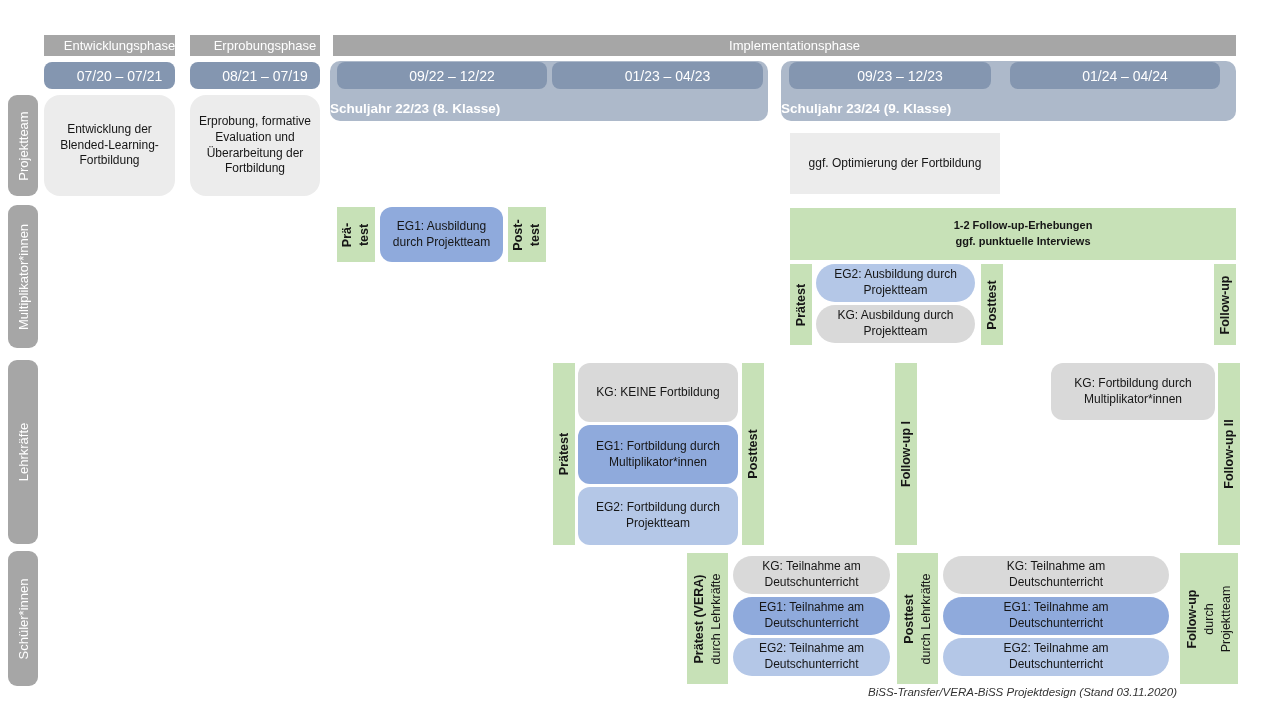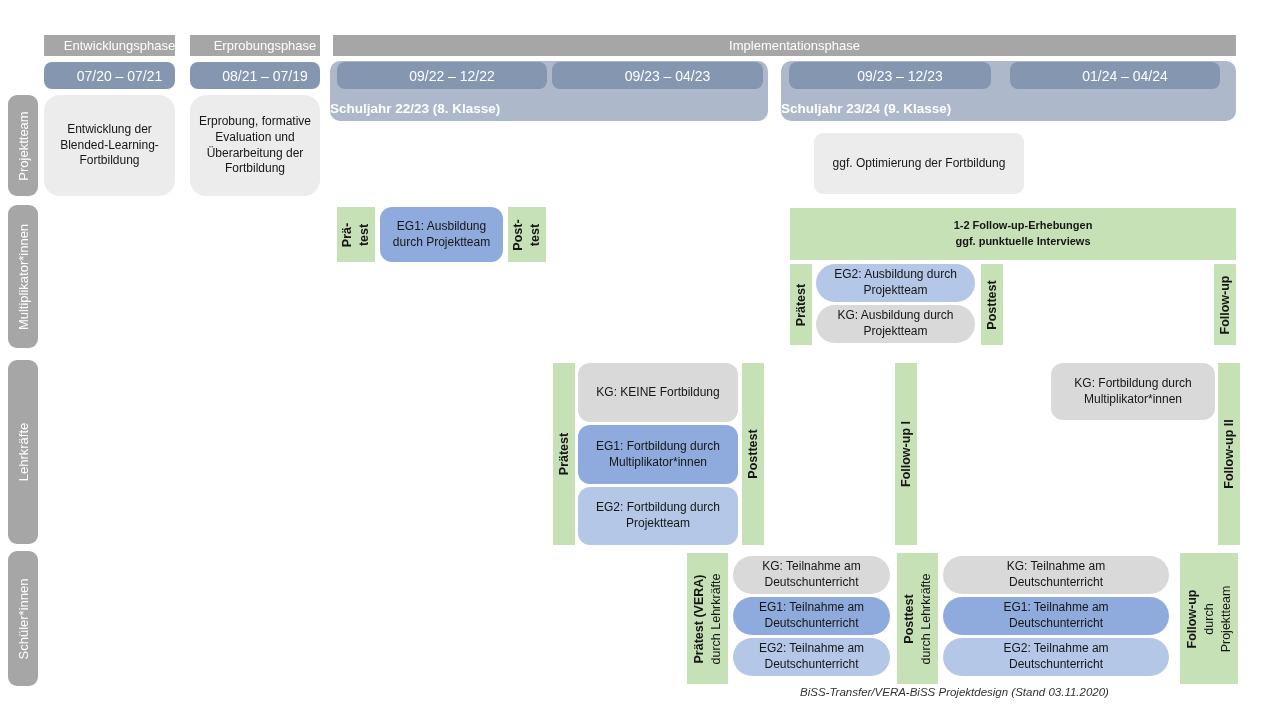--- a/index.html
+++ b/index.html
@@ -18,53 +18,53 @@
   .rowlabel{background:var(--row-label,#a6a6a6);border-radius:9px;}
   .rowlabel .vtext{color:#fff;font-weight:normal;font-size:13px;}
 
   .box{display:flex;align-items:center;justify-content:center;text-align:center;
     font-size:12px;line-height:1.3;color:#161616;padding:2px 8px;}
   .lgray{background:var(--box-light-gray,#ececec);}
   .gray{background:var(--box-gray,#d9d9d9);}
   .blue{background:var(--box-blue,#8faadc);}
   .lblue{background:var(--box-light-blue,#b4c7e7);}
   .green{background:var(--box-green,#c7e1b7);}
-  .r16{border-radius:16px;} .r12{border-radius:12px;} .r10{border-radius:9px;margin-left:24px;} .r8{border-radius:19px;}
+  .r16{border-radius:16px;} .r12{border-radius:12px;} .r10{border-radius:0;} .r8{border-radius:19px;}
   .pad-wide{padding:2px 40px;}
 
   .vbar{background:var(--box-green,#c7e1b7);}
   .vtext{position:absolute;top:50%;left:50%;transform:translate(-50%,-50%) rotate(-90deg);
     text-align:center;white-space:nowrap;font-weight:bold;font-size:12.5px;line-height:17px;color:#161616;}
   .vtext .sub{font-weight:normal;}
 
   .fubox{display:flex;flex-direction:column;align-items:center;justify-content:center;
     font-weight:bold;font-size:11px;line-height:1.45;color:#161616;}
 
-  .caption{font-style:italic;font-size:11.5px;color:#333;text-align:left;}
+  .caption{font-style:italic;font-size:11.5px;color:#333;text-align:center;}
 </style>
 </head>
 <body>
 
 <div id="page">
 
   <div class="abs phase-bar" style="left:44px;top:35px;width:131px;height:21px">Entwicklungsphase</div>
   <div class="abs phase-bar" style="left:190px;top:35px;width:130px;height:21px">Erprobungsphase</div>
   <div class="abs phase-bar" style="left:333px;top:35px;width:903px;height:21px">Implementationsphase</div>
 
   <div class="abs date-bar" style="left:44px;top:62px;width:131px;height:27px">07/20 – 07/21</div>
   <div class="abs date-bar" style="left:190px;top:62px;width:130px;height:27px">08/21 – 07/19</div>
 
   <div class="abs syear" style="left:330px;top:61px;width:438px;height:60px">
     <div class="syear-label">Schuljahr 22/23 (8. Klasse)</div>
   </div>
   <div class="abs syear" style="left:781px;top:61px;width:455px;height:60px">
     <div class="syear-label">Schuljahr 23/24 (9. Klasse)</div>
   </div>
   <div class="abs date-bar" style="left:337px;top:62px;width:210px;height:27px">09/22 – 12/22</div>
-  <div class="abs date-bar" style="left:552px;top:62px;width:211px;height:27px">09/23 – 04/23</div>
+  <div class="abs date-bar" style="left:552px;top:62px;width:211px;height:27px">01/23 – 04/23</div>
   <div class="abs date-bar" style="left:789px;top:62px;width:202px;height:27px">09/23 – 12/23</div>
   <div class="abs date-bar" style="left:1010px;top:62px;width:210px;height:27px">01/24 – 04/24</div>
 
   <div class="abs rowlabel" style="left:8px;top:95px;width:30px;height:101px">
     <div class="vtext">Projektteam</div>
   </div>
   <div class="abs rowlabel" style="left:8px;top:205px;width:30px;height:143px">
     <div class="vtext">Multiplikator*innen</div>
   </div>
   <div class="abs rowlabel" style="left:8px;top:360px;width:30px;height:184px">

